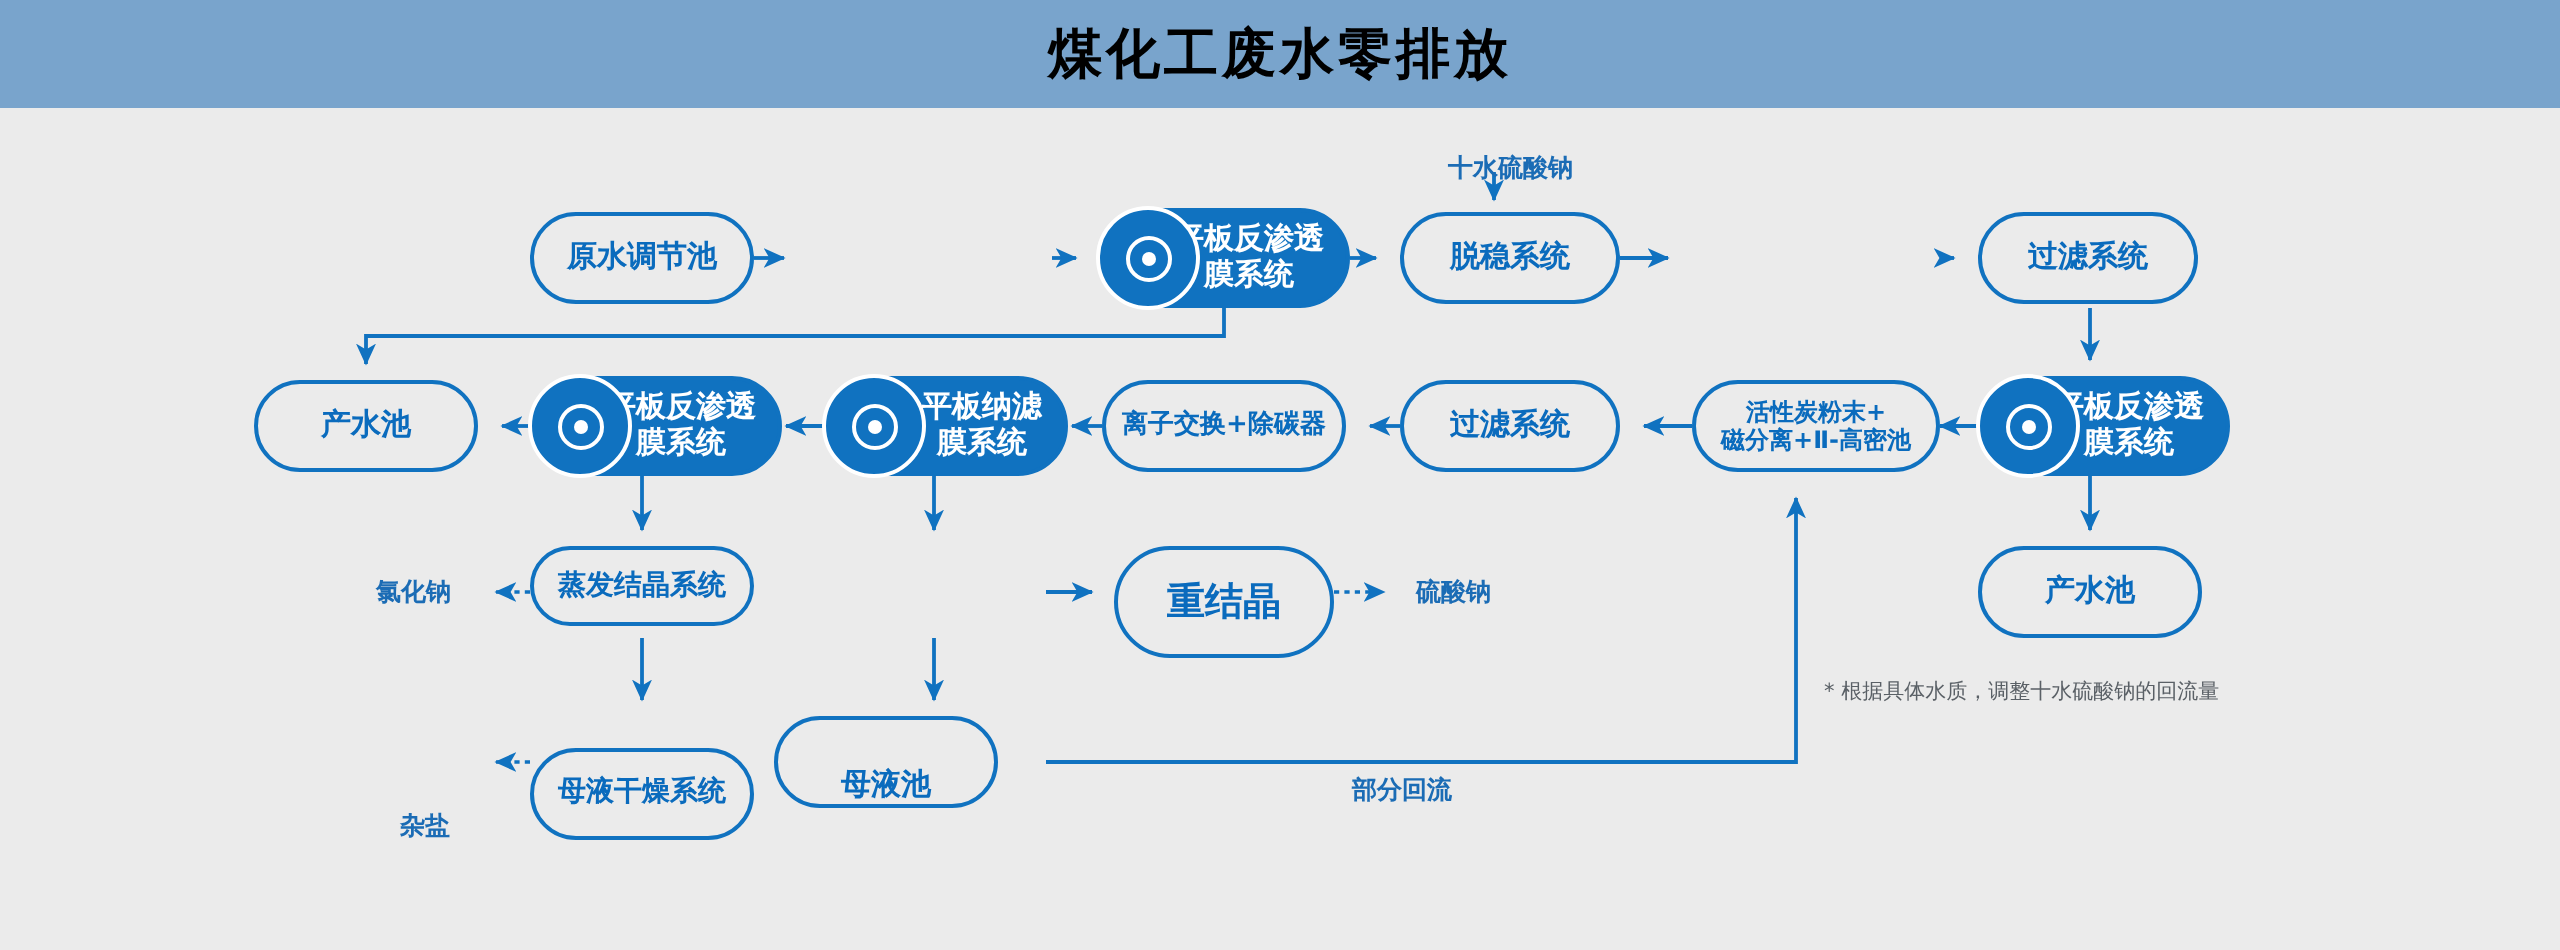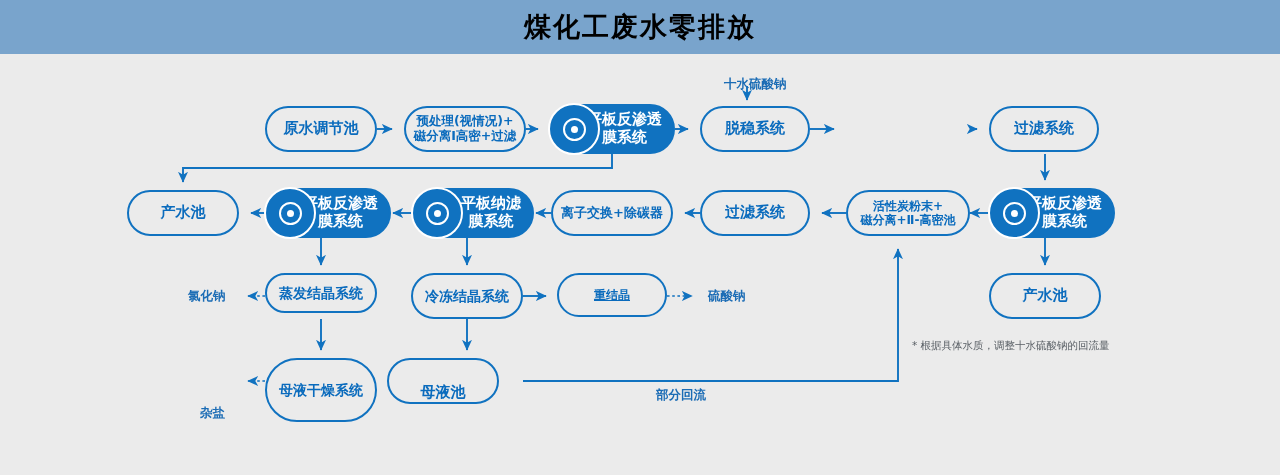--- a/index.html
+++ b/index.html
@@ -134,24 +134,20 @@
       <line x1="265" y1="242" x2="248" y2="242" marker-end="url(#ah)"></line>
       <line x1="667" y1="242" x2="692" y2="242" marker-end="url(#ah)"></line>
       <line x1="265" y1="327" x2="248" y2="327" marker-end="url(#ah)"></line>
     </g>
   </svg>
 
   <div class="node outline" style="left:265px;top:52px;width:112px;height:46px;font-size:15px;">
     <span class="lbl">原水调节池</span>
   </div>
 
-  <div class="node outline" style="left:404px;top:52px;width:122px;height:46px;font-size:12.5px;">
-    <span class="lbl">预处理(视情况)+
-磁分离Ⅰ高密+过滤</span>
-  </div>
 
   <div class="node filled" style="left:549px;top:50px;width:126px;height:50px;font-size:15px;">
     <span class="disc">
         <span class="r1">
           <span class="r2"></span>
         </span>
       </span>
     <span class="lbl">平板反渗透
 膜系统</span>
   </div>
@@ -209,41 +205,38 @@
         </span>
       </span>
     <span class="lbl">平板反渗透
 膜系统</span>
   </div>
 
   <div class="node outline" style="left:265px;top:219px;width:112px;height:40px;font-size:14px;">
     <span class="lbl">蒸发结晶系统</span>
   </div>
 
-  <div class="node outline" style="left:411px;top:219px;width:112px;height:46px;font-size:14px;">
-    <span class="lbl">冷冻结晶系统</span>
-  </div>
-
-  <div class="node outline" style="left:557px;top:219px;width:110px;height:44px;font-size:12px;text-decoration:underline;">
+
+  <div class="node outline" style="left:557px;top:219px;width:110px;height:56px;font-size:19px;">
     <span class="lbl">重结晶</span>
   </div>
 
   <div class="node outline" style="left:989px;top:219px;width:112px;height:46px;font-size:15px;">
     <span class="lbl">产水池</span>
   </div>
 
-  <div class="node outline" style="left:265px;top:304px;width:112px;height:64px;font-size:14px;">
+  <div class="node outline" style="left:265px;top:320px;width:112px;height:46px;font-size:14px;font-family:Liberation Serif, serif;">
     <span class="lbl">母液干燥系统</span>
   </div>
 
   <div class="node outline" style="left:387px;top:304px;width:112px;height:46px;font-size:15px;align-items:flex-end;">
     <span class="lbl">母液池</span>
   </div>
 
   <div class="flabel" style="left:724px;top:22px;">十水硫酸钠</div>
   <div class="flabel" style="left:188px;top:234px;">氯化钠</div>
   <div class="flabel" style="left:708px;top:234px;text-align:center;">硫酸钠</div>
   <div class="flabel" style="left:200px;top:309px;margin-top:42px;">杂盐</div>
-  <div class="flabel" style="left:656px;top:333px;">部分回流</div>
+  <div class="flabel" style="left:676px;top:333px;">部分回流</div>
 
   <div class="note" style="left:912px;top:285px;">* 根据具体水质，调整十水硫酸钠的回流量</div>
 
 </div>
 
 </body></html>

